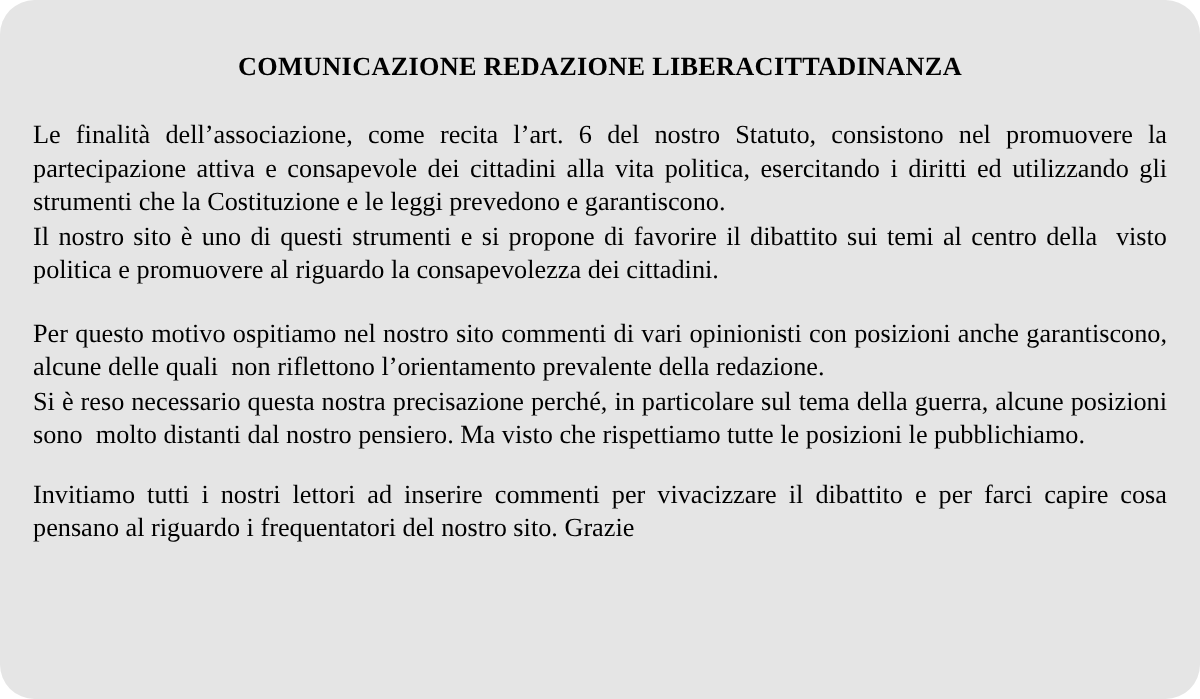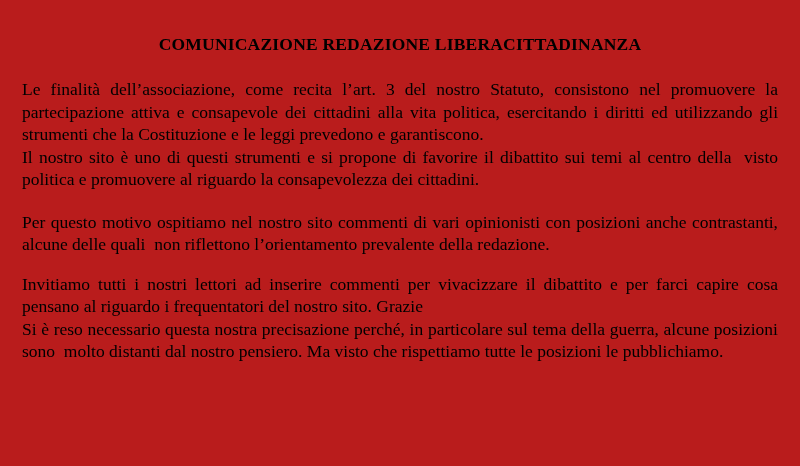--- a/index.html
+++ b/index.html
@@ -10,25 +10,26 @@
     width: 800px;
     height: 466px;
     background: #ffffff;
     overflow: hidden;
   }
   .document {
     box-sizing: border-box;
     width: 800px;
     height: 466px;
     padding: 33px 22px 0 22px;
-    background: #b91c1c;
+    background: #e5e5e5;
     font-family: "Liberation Serif", "DejaVu Serif", serif;
     font-size: 17.5px;
     line-height: 22.5px;
     color: #000000;
+    border-radius: 23px;
   }
   .doc-title {
     margin: 0 0 22.5px 0;
     text-align: center;
     font-weight: bold;
     font-size: 17.5px;
     line-height: 22.5px;
     letter-spacing: 0.2px;
   }
   .para {
@@ -39,22 +40,22 @@
   .para.gap-before-1 { margin-top: 20px; }
   .para.gap-before-2 { margin-top: 17px; }
 </style>
 </head>
 <body>
 
 <main class="document">
   <h1 class="doc-title">COMUNICAZIONE REDAZIONE LIBERACITTADINANZA</h1>
 
 
-  <p class="para">Le finalità dell’associazione, come recita l’art. 3 del nostro Statuto, consistono nel promuovere la partecipazione attiva e consapevole dei cittadini alla vita politica, esercitando i diritti ed utilizzando gli strumenti che la Costituzione e le leggi prevedono e garantiscono.</p>
+  <p class="para">Le finalità dell’associazione, come recita l’art. 6 del nostro Statuto, consistono nel promuovere la partecipazione attiva e consapevole dei cittadini alla vita politica, esercitando i diritti ed utilizzando gli strumenti che la Costituzione e le leggi prevedono e garantiscono.</p>
 
   <p class="para">Il nostro sito è uno di questi strumenti e si propone di favorire il dibattito sui temi al centro della  visto politica e promuovere al riguardo la consapevolezza dei cittadini.</p>
 
-  <p class="para gap-before-1">Per questo motivo ospitiamo nel nostro sito commenti di vari opinionisti con posizioni anche contrastanti, alcune delle quali  non riflettono l’orientamento prevalente della redazione.</p>
+  <p class="para gap-before-1">Per questo motivo ospitiamo nel nostro sito commenti di vari opinionisti con posizioni anche garantiscono, alcune delle quali  non riflettono l’orientamento prevalente della redazione.</p>
+
+  <p class="para">Si è reso necessario questa nostra precisazione perché, in particolare sul tema della guerra, alcune posizioni sono  molto distanti dal nostro pensiero. Ma visto che rispettiamo tutte le posizioni le pubblichiamo.</p>
 
   <p class="para gap-before-2">Invitiamo tutti i nostri lettori ad inserire commenti per vivacizzare il dibattito e per farci capire cosa pensano al riguardo i frequentatori del nostro sito. Grazie</p>
-
-  <p class="para">Si è reso necessario questa nostra precisazione perché, in particolare sul tema della guerra, alcune posizioni sono  molto distanti dal nostro pensiero. Ma visto che rispettiamo tutte le posizioni le pubblichiamo.</p>
 </main>
 
 </body></html>

